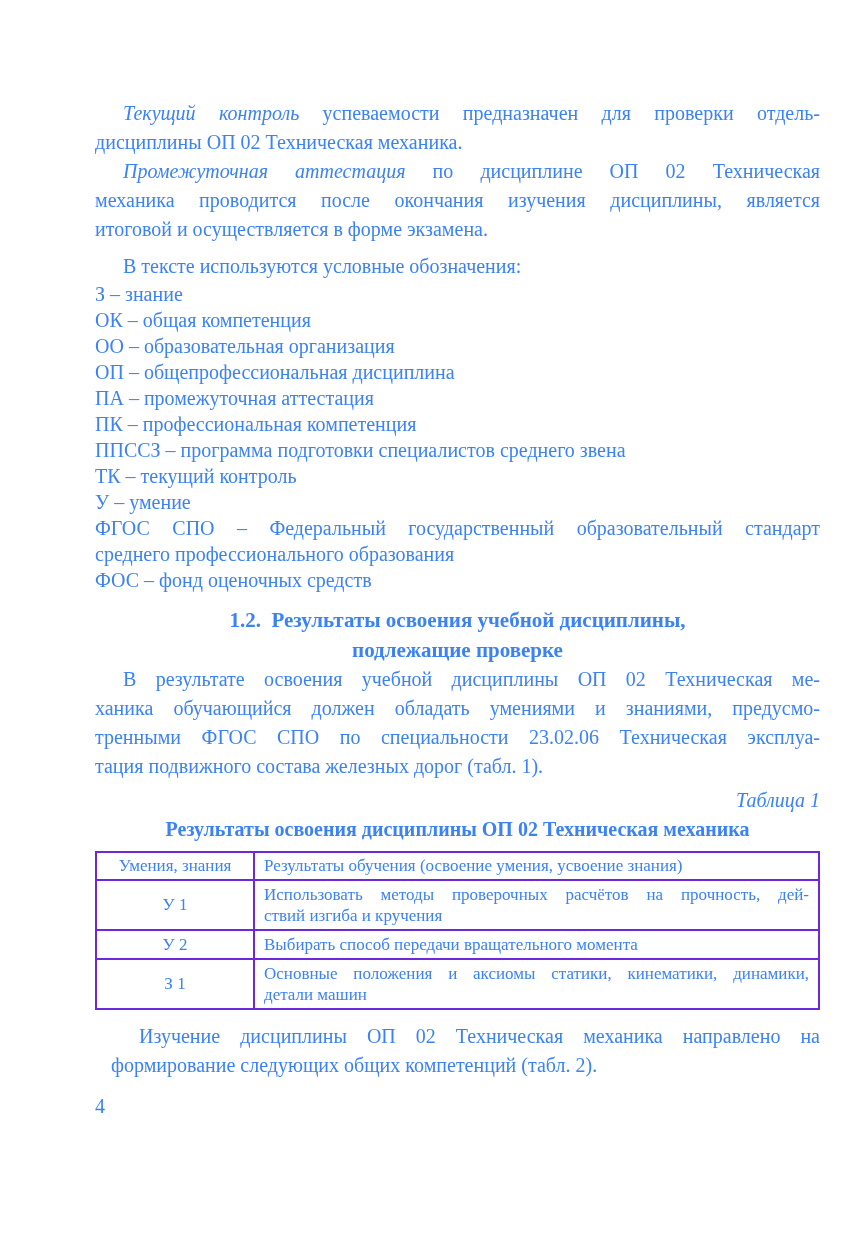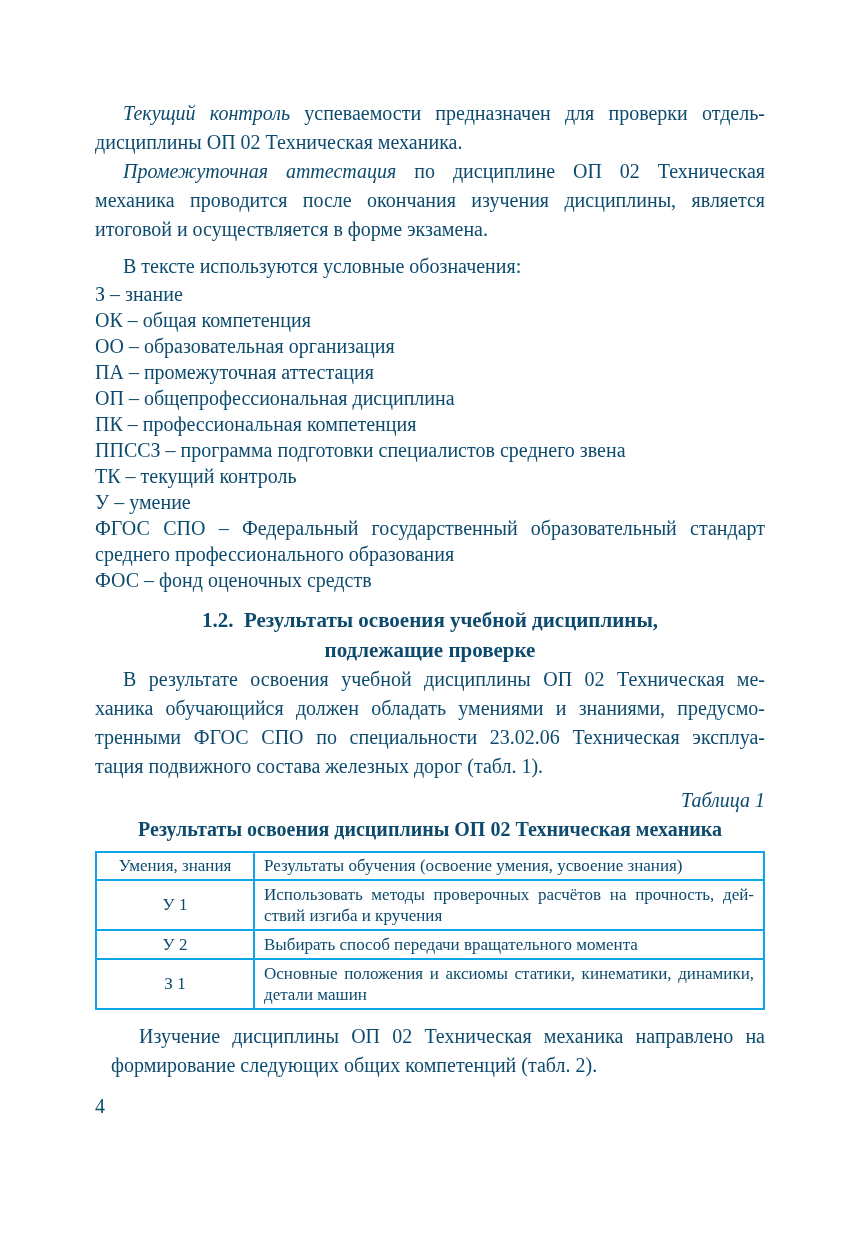--- a/index.html
+++ b/index.html
@@ -2,23 +2,23 @@
 <html><head>
 <meta charset="utf-8">
 <style>
   html, body { margin: 0; padding: 0; background: #ffffff; }
   .page {
     position: relative;
     width: 857px;
     height: 1241px;
     box-sizing: border-box;
     background: #ffffff;
-    color: #0c4a6e;
+    color: #3b82f6;
     font-family: "Liberation Serif", "DejaVu Serif", serif;
-    padding: 99px 92px 0 95px;
+    padding: 99px 37px 0 95px;
     overflow: hidden;
   }
   .bline {
     font-size: 20px;
     line-height: 29px;
   }
   .just {
     text-align: justify;
     text-align-last: justify;
     text-justify: inter-word;
@@ -54,21 +54,21 @@
     font-size: 20px;
     line-height: 28px;
   }
   table.results {
     width: 100%;
     border-collapse: collapse;
     margin-top: 8px;
     font-size: 17px;
   }
   table.results td {
-    border: 2px solid #0ea5e9;
+    border: 2px solid #6d28d9;
     padding: 3px 9px;
     vertical-align: middle;
   }
   td.code {
     width: 138px;
     text-align: center;
   }
   .cline { line-height: 21px; }
   .cjust {
     text-align: justify;
@@ -99,22 +99,22 @@
     <div class="bline just">механика проводится после окончания изучения дисциплины, является</div>
     <div class="bline">итоговой и осуществляется в форме экзамена.</div>
   </div>
 
   <div class="bline ind abbr-intro">В тексте используются условные обозначения:</div>
 
   <div>
     <div class="abbr-line">З – знание</div>
     <div class="abbr-line">ОК – общая компетенция</div>
     <div class="abbr-line">ОО – образовательная организация</div>
+    <div class="abbr-line">ОП – общепрофессиональная дисциплина</div>
     <div class="abbr-line">ПА – промежуточная аттестация</div>
-    <div class="abbr-line">ОП – общепрофессиональная дисциплина</div>
     <div class="abbr-line">ПК – профессиональная компетенция</div>
     <div class="abbr-line">ППССЗ – программа подготовки специалистов среднего звена</div>
     <div class="abbr-line">ТК – текущий контроль</div>
     <div class="abbr-line">У – умение</div>
     <div class="abbr-line just">ФГОС СПО – Федеральный государственный образовательный стандарт</div>
     <div class="abbr-line">среднего профессионального образования</div>
     <div class="abbr-line">ФОС – фонд оценочных средств</div>
   </div>
 
   <div class="section-heading">

